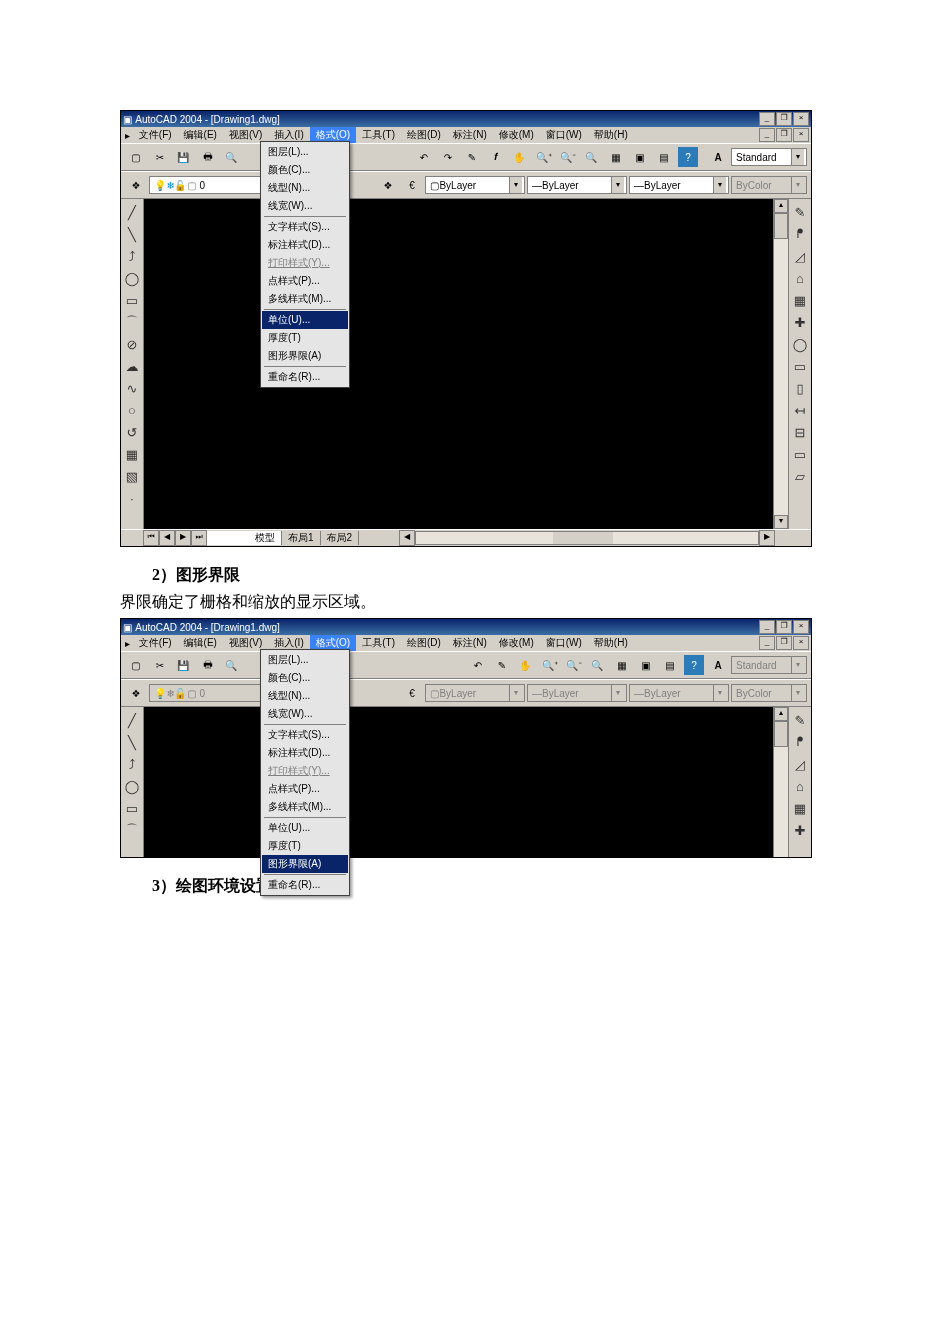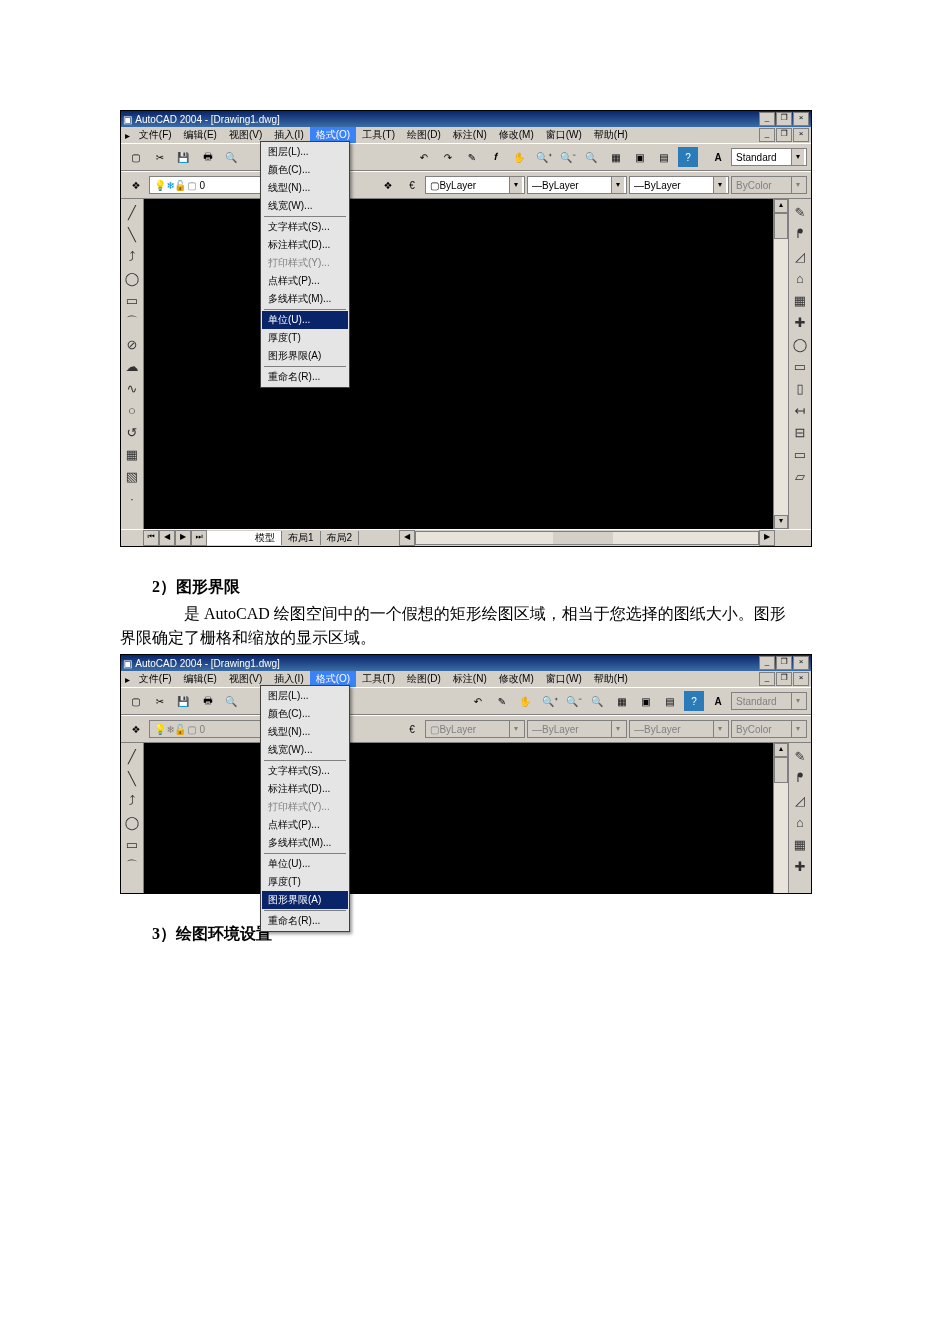--- a/index.html
+++ b/index.html
@@ -160,30 +160,30 @@
     border: 1px solid #404040;
     box-shadow: 2px 2px 3px rgba(0,0,0,.4);
     font-size: 10px;
     padding: 1px;
     z-index: 10;
   }
   .dropdown .mi {
     padding: 2px 8px 2px 6px;
     white-space: nowrap;
   }
-  .dropdown .mi.disabled { color: #808080; }
+  .dropdown .mi.disabled { color: #808080; text-decoration: underline; }
   .dropdown .mi.sel { background: #0a246a; color: #fff; }
   .dropdown hr { border: none; border-top: 1px solid #808080; margin: 1px 2px; }
 
   
   .sec-head {
     font-family: "SimSun", serif;
     font-size: 16px;
     font-weight: bold;
-    margin: 30px 0 4px 32px;
+    margin: 18px 0 4px 32px;
   }
   .sec-body {
     font-family: "SimSun", serif;
     font-size: 16px;
     line-height: 1.5;
     margin: 0 0 0 32px;
     text-indent: 2em;
   }
   .sec-body-noindent {
     font-family: "SimSun", serif;
@@ -355,21 +355,20 @@
               <div class="thumb"></div>
             </div>
           <div class="navbtn">▶</div>
         </div>
         <div style="width:36px"></div>
       </div>
     </div>
   </div>
 
   <div class="sec-head">2）图形界限</div>
-  <p class="sec-body" style="text-indent:2em; margin-bottom:0">是 AutoCAD 绘图空间中的一个假想的矩形绘图区域，相当于您选择的图纸大小。图形</p>
   <p class="sec-body-noindent">界限确定了栅格和缩放的显示区域。</p>
 
   <div class="screenshot-wrap">
     <div class="acad" style="width:690px;">
       <div class="titlebar">
         <span>▣&nbsp;</span>
         <span class="title">AutoCAD 2004 - [Drawing1.dwg]</span>
         <div class="winctl">
           <div class="winbtn">_</div>
           <div class="winbtn">❐</div>

